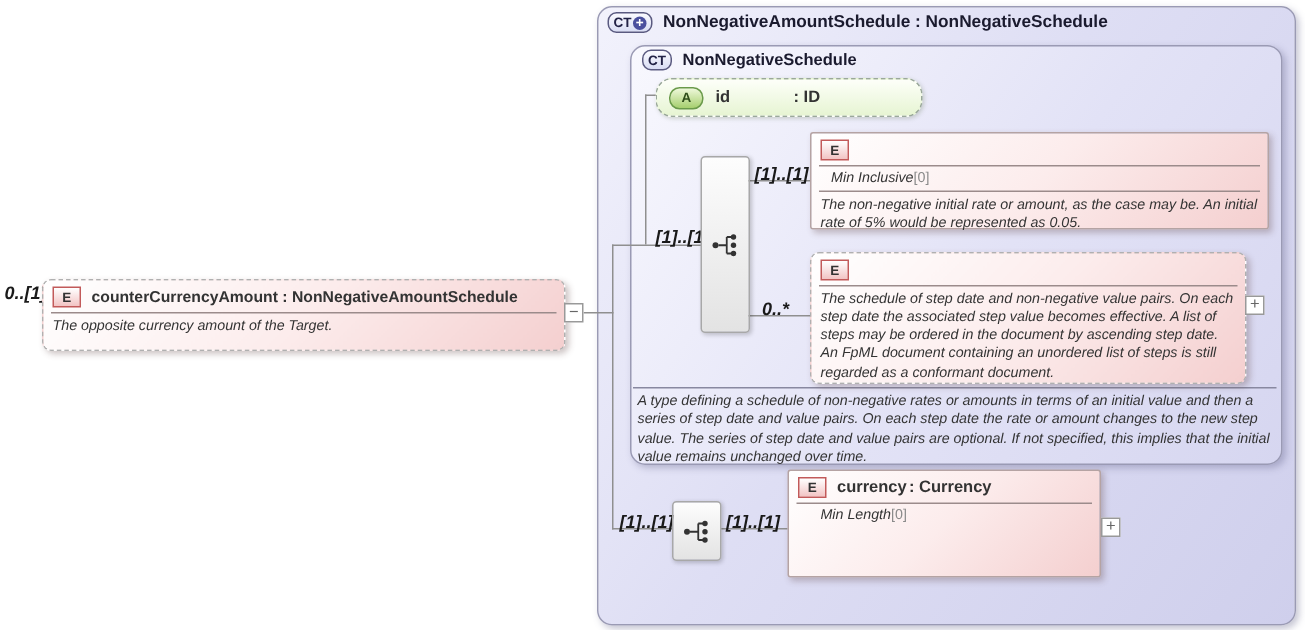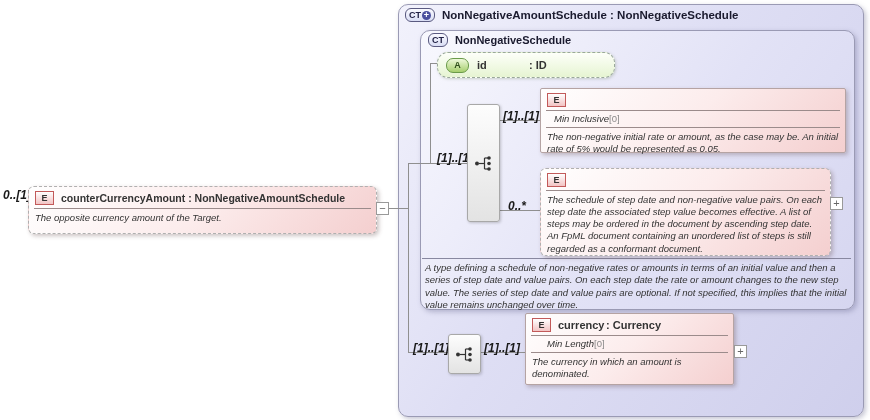--- a/index.html
+++ b/index.html
@@ -177,17 +177,16 @@
     <div class="card-head">
       <span class="badge-e">E</span>
       <span><span class="name-col" style="min-width:48px;">currency</span><span>: Currency</span></span>
     </div>
     <div class="facets">
       <div class="facet-row">
           <span class="fname">Min Length</span>
           <span class="fval">[0]</span>
         </div>
     </div>
-    <div class="card-note">The currency in which an amount is denominated.</div>
   </div>
   <div class="toggle" style="left:734px;top:345px;">+</div>
 
 </div>
 
 </body></html>

